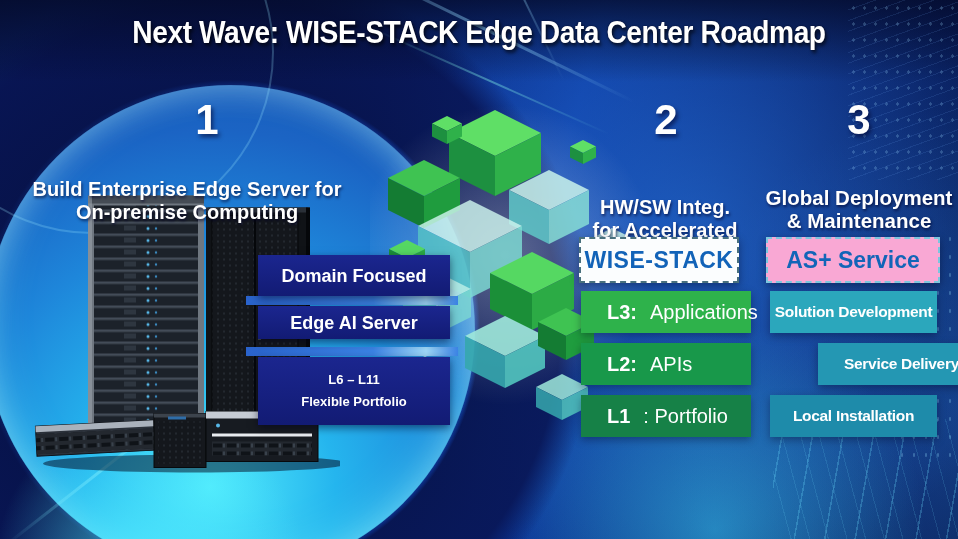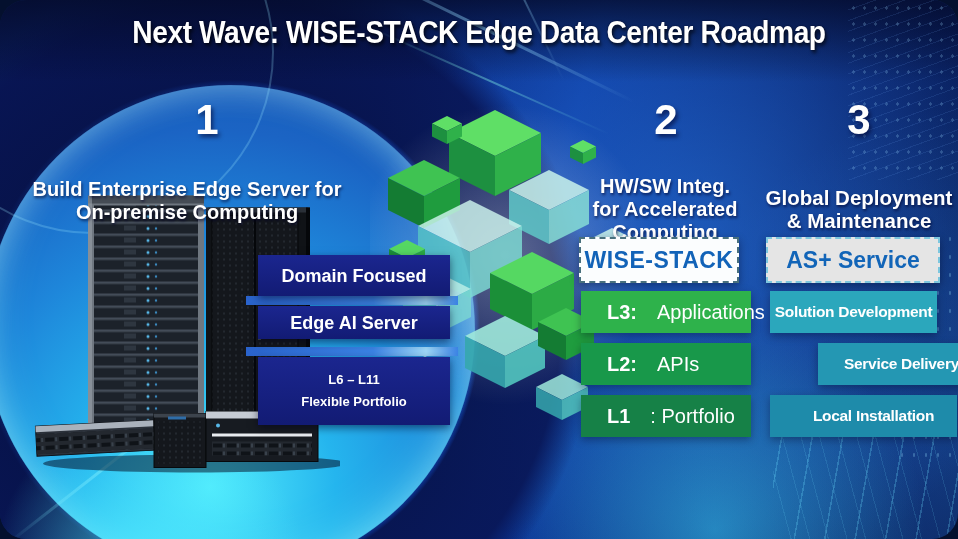--- a/index.html
+++ b/index.html
@@ -1,19 +1,18 @@
 <!DOCTYPE html>
 <html><head>
 <meta charset="utf-8">
 <style>
   html,body{margin:0;padding:0;background:#04102e;}
   .stage{
     position:relative;width:958px;height:539px;overflow:hidden;
     font-family:"Liberation Sans","DejaVu Sans",sans-serif;
-    border-radius:26px;
     -webkit-font-smoothing:antialiased;
   }
   .abs{position:absolute;}
   
   .bg-base{inset:0;background:linear-gradient(105deg,#091a55 0%,#0c2a80 35%,#0d3aa0 55%,#0a2470 78%,#071848 100%);}
   .bg-right-glow{inset:0;background:
     radial-gradient(circle 300px at 715px 530px, rgba(60,220,255,.50), rgba(60,220,255,0) 70%),
     radial-gradient(circle 480px at 690px 250px, rgba(45,130,235,.55), rgba(45,130,235,0) 72%),
     radial-gradient(circle 420px at 980px 420px, rgba(40,120,225,.40), rgba(40,120,225,0) 75%);}
   .bg-topband{left:0;right:0;top:0;height:82px;background:linear-gradient(180deg,rgba(4,10,40,.78),rgba(4,10,40,0));}
@@ -52,38 +51,38 @@
     background:linear-gradient(90deg,#2a63cc,#3b83e4 60%,#9fd8f8 85%,#3b83e4);}
   .strip1{top:296px;} .strip2{top:347px;}
   .navy-box{left:258px;width:192px;z-index:6;display:flex;flex-direction:column;justify-content:center;
     background:linear-gradient(180deg,#1b268f,#121b74);color:#fff;font-weight:bold;font-size:18px;
     text-align:center;line-height:22px;box-shadow:0 3px 8px rgba(0,0,25,.5);}
   .nb1{top:255px;height:41px;} .nb2{top:306px;height:33px;} .nb3{top:357px;height:68px;font-size:13px;}
   
   .cubes{left:370px;top:95px;z-index:4;}
   
   .num2{left:626px;}
-  .h-col2{left:565px;top:148px;width:200px;font-size:20px;line-height:23px;}
+  .h-col2{left:565px;top:169px;width:200px;font-size:20px;line-height:23px;}
   .stack-box{left:579px;top:237px;width:160px;height:46px;box-sizing:border-box;z-index:6;
     background:#fbfdfe;border:2px dashed #48707e;display:flex;align-items:center;justify-content:center;
     color:#1263b8;font-size:23px;font-weight:bold;letter-spacing:.5px;box-shadow:0 3px 8px rgba(0,0,25,.4);}
   .layer-box{left:581px;width:170px;height:42px;z-index:6;display:flex;align-items:center;
     padding-left:26px;box-sizing:border-box;color:#fff;font-size:20px;box-shadow:0 3px 8px rgba(0,0,25,.35);}
   .layer-box .pfx{font-weight:bold;}
-  .layer-box .lbl{margin-left:20px;font-weight:normal;}
+  .layer-box .lbl{margin-left:13px;font-weight:normal;}
   .ly1{top:291px;background:#2eb24b;} .ly2{top:343px;background:#18984a;} .ly3{top:395px;background:#168147;}
   
   .num3{left:819px;}
   .h-col3{left:752px;top:159px;width:214px;font-size:20.5px;line-height:23px;}
   .service-box{left:766px;top:237px;width:174px;height:46px;box-sizing:border-box;z-index:6;
-    background:#e5e5e5;border:2px dashed #7cc6de;display:flex;align-items:center;justify-content:center;
+    background:#f9a8d4;border:2px dashed #7cc6de;display:flex;align-items:center;justify-content:center;
     color:#1265b8;font-size:23px;font-weight:bold;box-shadow:0 3px 8px rgba(0,0,25,.4);}
   .svc-item{left:770px;width:167px;height:42px;z-index:6;display:flex;align-items:center;justify-content:center;
     color:#fff;font-size:15.5px;font-weight:bold;letter-spacing:-.3px;box-shadow:0 3px 8px rgba(0,0,25,.35);}
-  .sv1{top:291px;background:#2ba7bc;} .sv2{top:343px;background:#2497b3;margin-left:48px;} .sv3{top:395px;background:#1e8baa;padding-left:20px;}
+  .sv1{top:291px;background:#2ba7bc;} .sv2{top:343px;background:#2497b3;margin-left:48px;} .sv3{top:395px;background:#1e8baa;}
 </style>
 </head>
 <body>
 
 <div class="stage">
 
   <div class="abs bg-base"></div>
   <div class="abs bg-right-glow"></div>
   <div class="abs left-circle"></div>
   <div class="abs dark-ring"></div>

